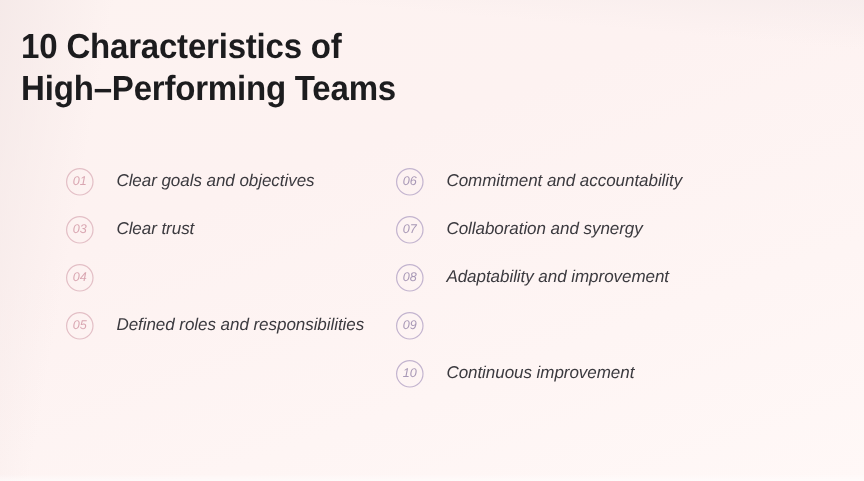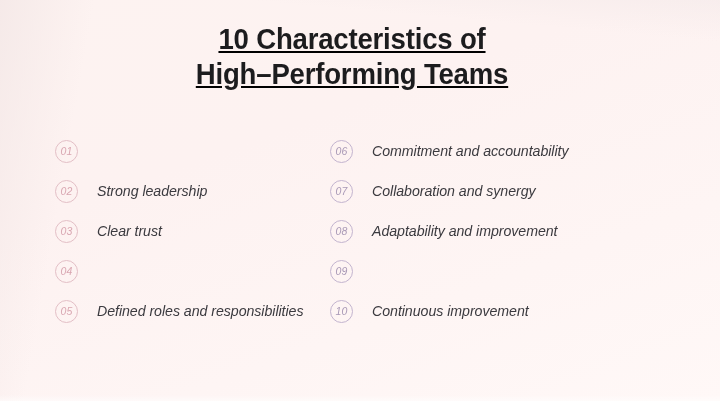--- a/index.html
+++ b/index.html
@@ -36,22 +36,21 @@
     height: 6px;
     background: linear-gradient(to bottom, rgba(255,255,255,0) 0%, rgba(255,255,255,0.55) 100%);
     pointer-events: none;
   }
 
   .title-block {
     position: absolute;
     top: 22px;
     left: 0;
     width: 704px;
-    text-align: center;
-    text-decoration: underline;
+    text-align: left;
   }
   .title-line {
     display: block;
     font-family: "Liberation Sans", sans-serif;
     font-weight: bold;
     font-size: 29px;
     line-height: 35px;
     letter-spacing: -0.2px;
     color: #1c1c1e;
     transform: scaleX(0.95);
@@ -124,28 +123,23 @@
   </div>
 
   <div class="columns">
 
     <div class="column column-left">
 
       <div class="list-item">
         <span class="badge">
           <span class="badge-num">01</span>
         </span>
-      </div>
-
-      <div class="list-item">
-        <span class="badge">
-          <span class="badge-num">02</span>
-        </span>
-        <span class="item-label">Strong leadership</span>
-      </div>
+        <span class="item-label">Clear goals and objectives</span>
+      </div>
+
 
       <div class="list-item">
         <span class="badge">
           <span class="badge-num">03</span>
         </span>
         <span class="item-label">Clear trust</span>
       </div>
 
       <div class="list-item">
         <span class="badge">

